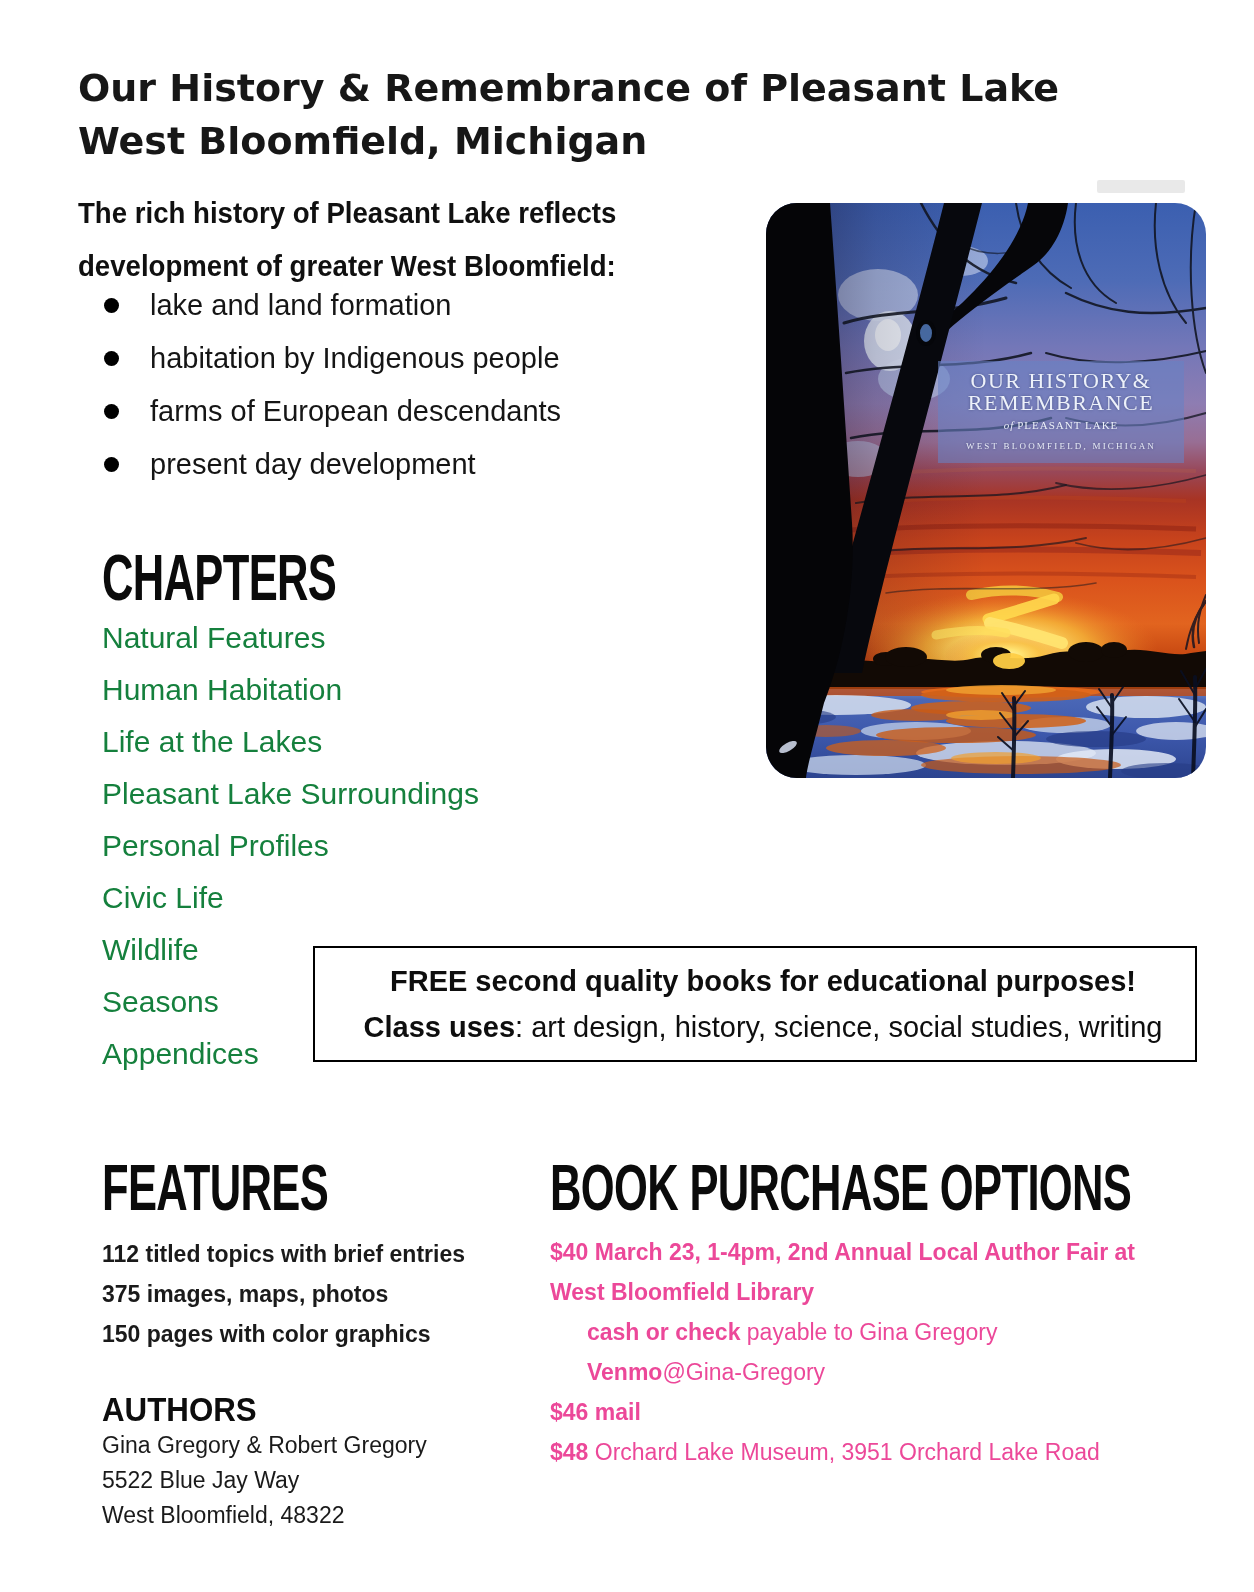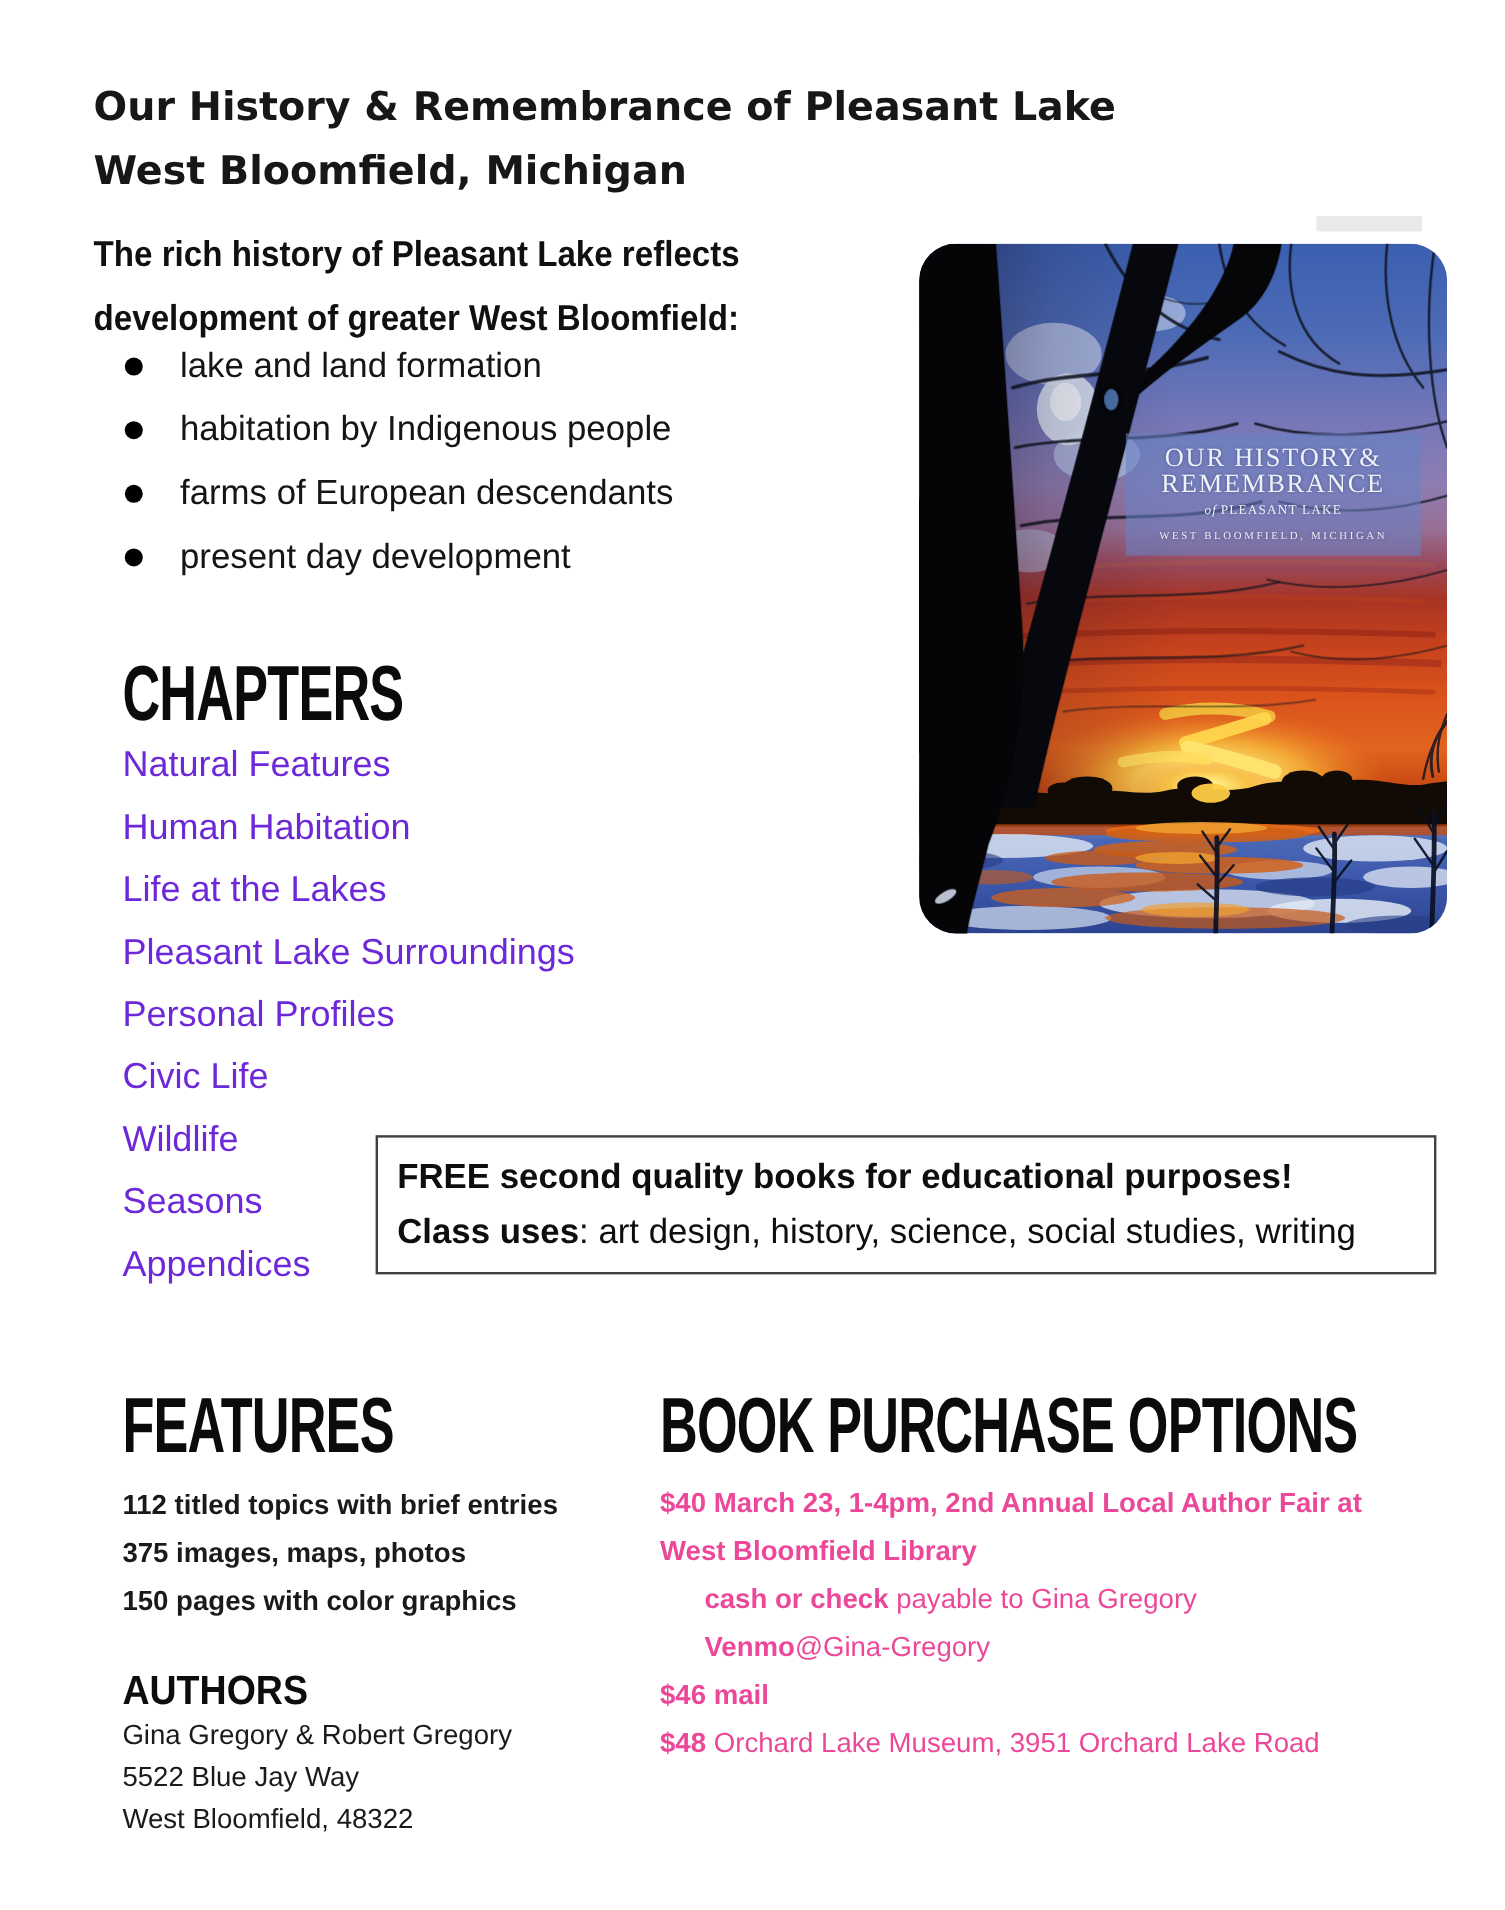--- a/index.html
+++ b/index.html
@@ -6,46 +6,46 @@
   .page{
     position:relative;width:1254px;height:1592px;background:#ffffff;
     font-family:"Liberation Sans",sans-serif;color:#141414;overflow:hidden;
   }
   .abs{position:absolute;}
 
   
   .title{
     left:78px;top:62px;
     font-family:"DejaVu Sans",sans-serif;font-weight:bold;
-    font-size:33px;line-height:53px;color:#171717;letter-spacing:0px;white-space:nowrap;
+    font-size:38px;line-height:53px;color:#171717;letter-spacing:0px;white-space:nowrap;
   }
 
   
   .intro{
     left:78px;top:186px;font-weight:bold;font-size:30px;line-height:53px;
     transform:scaleX(0.92);transform-origin:0 0;white-space:nowrap;color:#101010;
   }
   .bullets{left:104px;top:279px;list-style:none;margin:0;padding:0;font-size:29px;color:#151515;}
   .bullets li{display:flex;align-items:center;height:53px;white-space:nowrap;}
   .dot{width:15px;height:15px;border-radius:50%;background:#000;margin-right:31px;flex:none;}
 
   
   .sec-h{
     margin:0;font-weight:bold;font-size:65px;line-height:60px;letter-spacing:-1px;color:#0b0b0b;
     transform:scaleX(0.67);transform-origin:0 0;white-space:nowrap;
   }
   .chapters-h{left:102px;top:548px;}
   .chapters-list{left:102px;top:612px;list-style:none;margin:0;padding:0;
-    font-size:30px;line-height:52px;color:#6d28d9;white-space:nowrap;}
+    font-size:30px;line-height:52px;color:#15803d;white-space:nowrap;}
 
   
   .free-box{
     left:313px;top:946px;width:884px;height:116px;box-sizing:border-box;
-    border:2px solid #404040;padding:10px 0 0 16px;background:#fff;
-    font-size:29px;line-height:46px;white-space:nowrap;color:#0e0e0e;
+    border:2px solid #000000;padding:10px 0 0 16px;background:#fff;
+    font-size:29px;line-height:46px;white-space:nowrap;color:#0e0e0e;text-align:center;
   }
   .free-box b{font-weight:bold;}
 
   
   .features-h{left:102px;top:1158px;}
   .features-list{left:102px;top:1234px;list-style:none;margin:0;padding:0;
     font-size:23px;line-height:40px;color:#1a1a1a;white-space:nowrap;font-weight:bold;}
   .authors-h{left:102px;top:1392px;margin:0;font-weight:bold;font-size:34px;line-height:34px;
     transform:scaleX(0.92);transform-origin:0 0;color:#0d0d0d;}
   .authors-list{left:102px;top:1428px;list-style:none;margin:0;padding:0;

